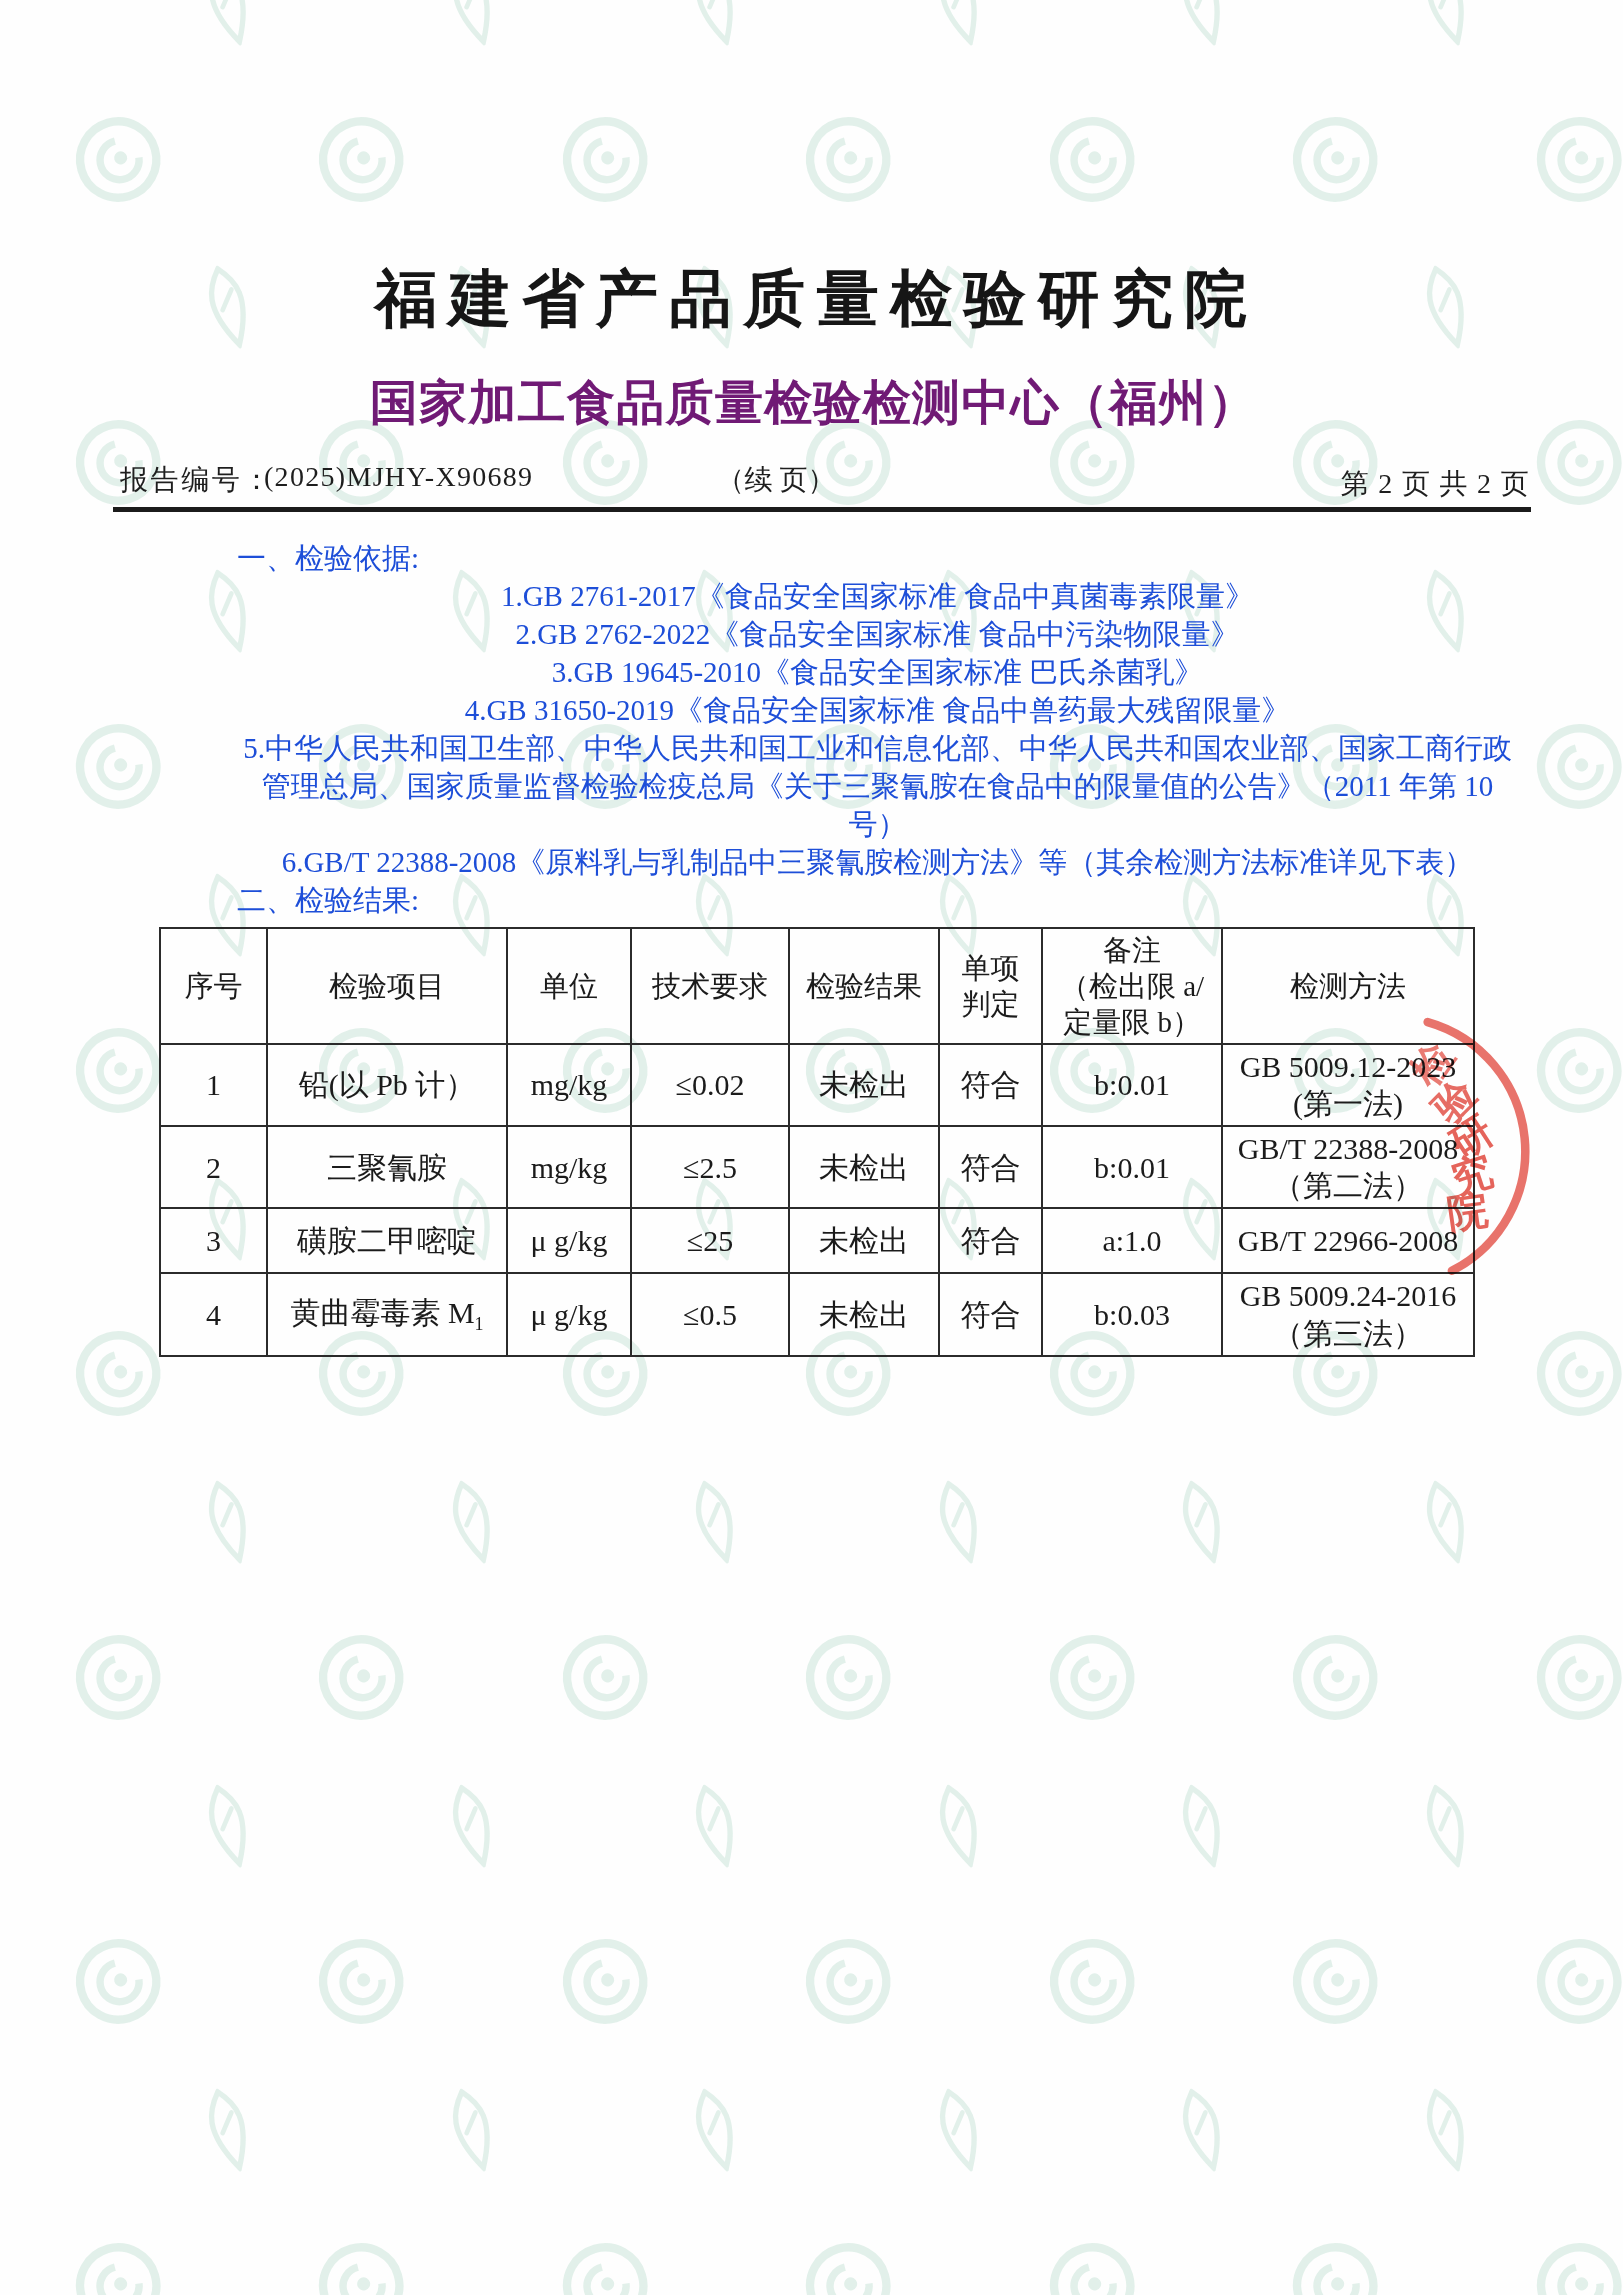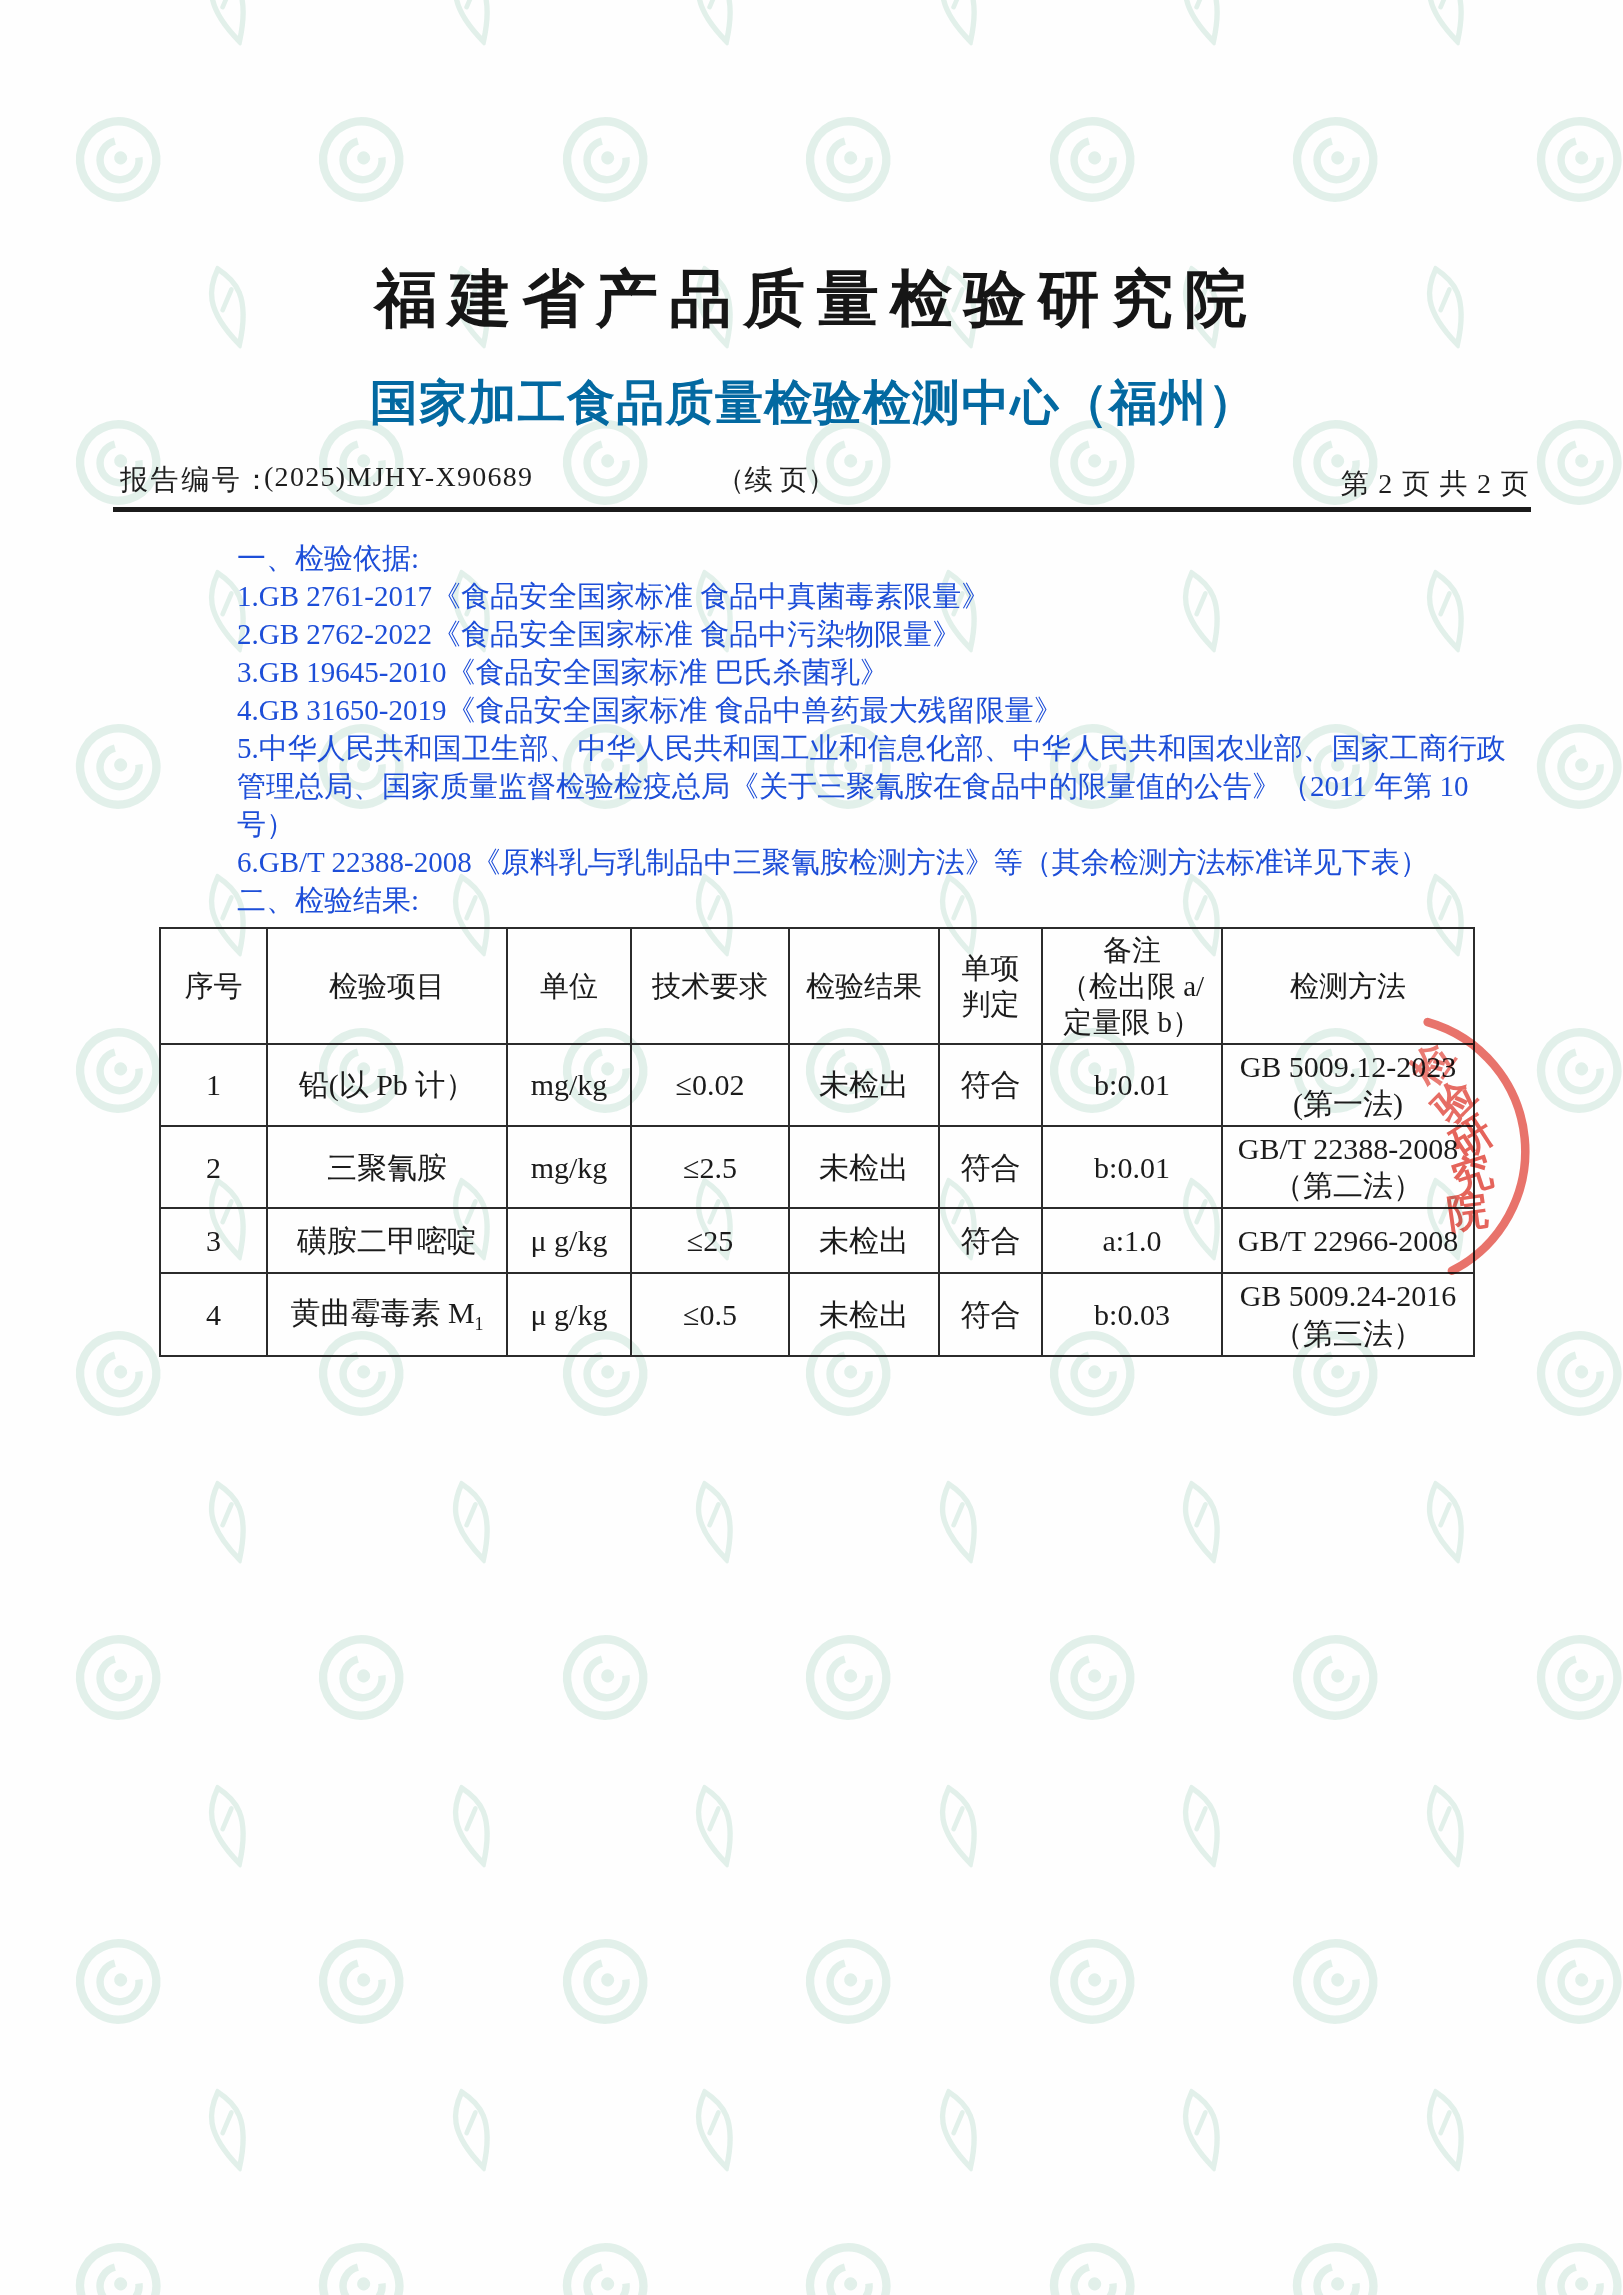--- a/index.html
+++ b/index.html
@@ -25,21 +25,21 @@
     text-align:center;
     font-size:62px;font-weight:bold;
     word-spacing:-6.5px;letter-spacing:1.3px;
     color:#161616;
   }
   .title-center{
     margin:30px 0 0 4px;
     text-align:center;
     font-size:48px;font-weight:bold;
     letter-spacing:1.3px;
-    color:#0369a1;
+    color:#701a75;
   }
   .title-report{
     margin:33px 0 0 0;
     text-align:center;
     font-size:56px;font-weight:bold;
     word-spacing:5.9px;letter-spacing:3.9px;
     color:#161616;
   }
   .meta-row{
     position:relative;
@@ -52,21 +52,21 @@
   .meta-pages{position:absolute;right:93px;top:4px;letter-spacing:1.3px;}
   .rule{
     margin:9.2px 92px 0 113px;
     height:4.6px;background:#1b1b1b;
   }
   .body-text{
     margin:27.5px 105px 0 237px;
     font-size:29px;line-height:38px;
     color:#1d4ed8;
   }
-  .body-text .li{margin:0;}
+  .body-text .li{margin:0;text-align:center;}
   .section-heading{margin:0;}
   
   table.results{
     margin:7.9px 0 0 159px;
     border-collapse:collapse;
     table-layout:fixed;
     width:1314px;
     font-size:30px;
     color:#1b1b1b;
   }

